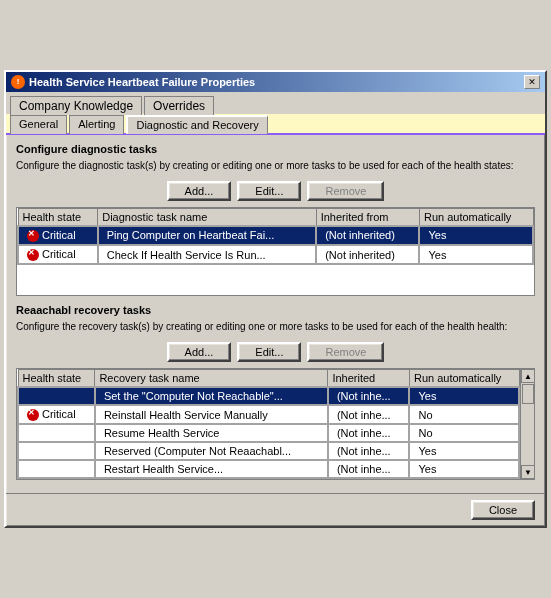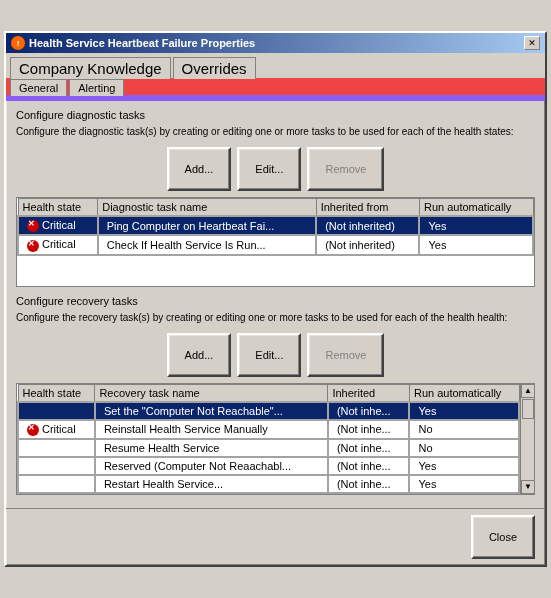--- a/index.html
+++ b/index.html
@@ -68,30 +68,30 @@
       padding: 3px 4px 0 4px;
       gap: 2px;
       background: #d4d0c8;
     }
     .tab {
       padding: 2px 8px;
       background: #d4d0c8;
       border: 1px solid #808080;
       border-bottom: none;
       cursor: pointer;
-      font-size: 15px;
+      font-size: 12px;
       position: relative;
       top: 1px;
     }
     .tab-row2 {
       display: flex;
       padding: 0 4px 0 4px;
       gap: 2px;
-      background: #ef4444;
-      border-bottom: 6px solid #8b5cf6;
+      background: #fef9c3;
+      border-bottom: 2px solid #8b5cf6;
     }
     .tab2 {
       padding: 2px 8px;
       background: #d4d0c8;
       border: 1px solid #808080;
       border-bottom: none;
       cursor: pointer;
       font-size: 11px;
       position: relative;
       top: 1px;
@@ -101,38 +101,38 @@
       border-top: 2px solid #fff;
       border-left: 2px solid #fff;
       border-right: 1px solid #808080;
       z-index: 2;
       padding-bottom: 3px;
     }
     .content {
       padding: 8px 10px;
     }
     .section-title {
-      font-weight: normal;
+      font-weight: bold;
       font-size: 11px;
       margin-bottom: 4px;
     }
     .section-desc {
       font-size: 10px;
       line-height: 1.4;
       margin-bottom: 8px;
       color: #000;
     }
     .btn-row {
       display: flex;
       justify-content: center;
       gap: 6px;
       margin-bottom: 6px;
     }
     .btn {
-      padding: 14px 16px;
+      padding: 2px 16px;
       background: #d4d0c8;
       border: 2px solid #fff;
       border-right-color: #404040;
       border-bottom-color: #404040;
       box-shadow: inset -1px -1px 0 #808080, inset 1px 1px 0 #e8e4dc;
       cursor: pointer;
       font-size: 11px;
       min-width: 60px;
       text-align: center;
     }
@@ -243,20 +243,21 @@
   </div>
 
   <div class="tab-row">
     <div class="tab">Company Knowledge</div>
     <div class="tab">Overrides</div>
   </div>
 
   <div class="tab-row2">
     <div class="tab2">General</div>
     <div class="tab2">Alerting</div>
+    <div class="tab2 active">Diagnostic and Recovery</div>
   </div>
 
   <div class="content">
 
     <div class="section-title">Configure diagnostic tasks</div>
     <div class="section-desc">Configure the diagnostic task(s) by creating or editing one or more tasks to be used for each of the health states:</div>
 
     <div class="btn-row">
       <button class="btn">Add...</button>
       <button class="btn">Edit...</button>
@@ -286,21 +287,21 @@
               <td>(Not inherited)</td>
               <td>Yes</td>
             </tr>
           </tbody>
       </table>
       <div style="height: 30px; background: #fff;"></div>
     </div>
 
     <div style="margin: 8px 0 4px 0;"></div>
 
-    <div class="section-title">Configure recovery tasks</div>
+    <div class="section-title">Reaachabl recovery tasks</div>
     <div class="section-desc">Configure the recovery task(s) by creating or editing one or more tasks to be used for each of the health health:</div>
 
     <div class="btn-row">
       <button class="btn">Add...</button>
       <button class="btn">Edit...</button>
       <button class="btn disabled">Remove</button>
     </div>
 
     <div class="recovery-table-container">
       <table class="data-table recovery-table">

